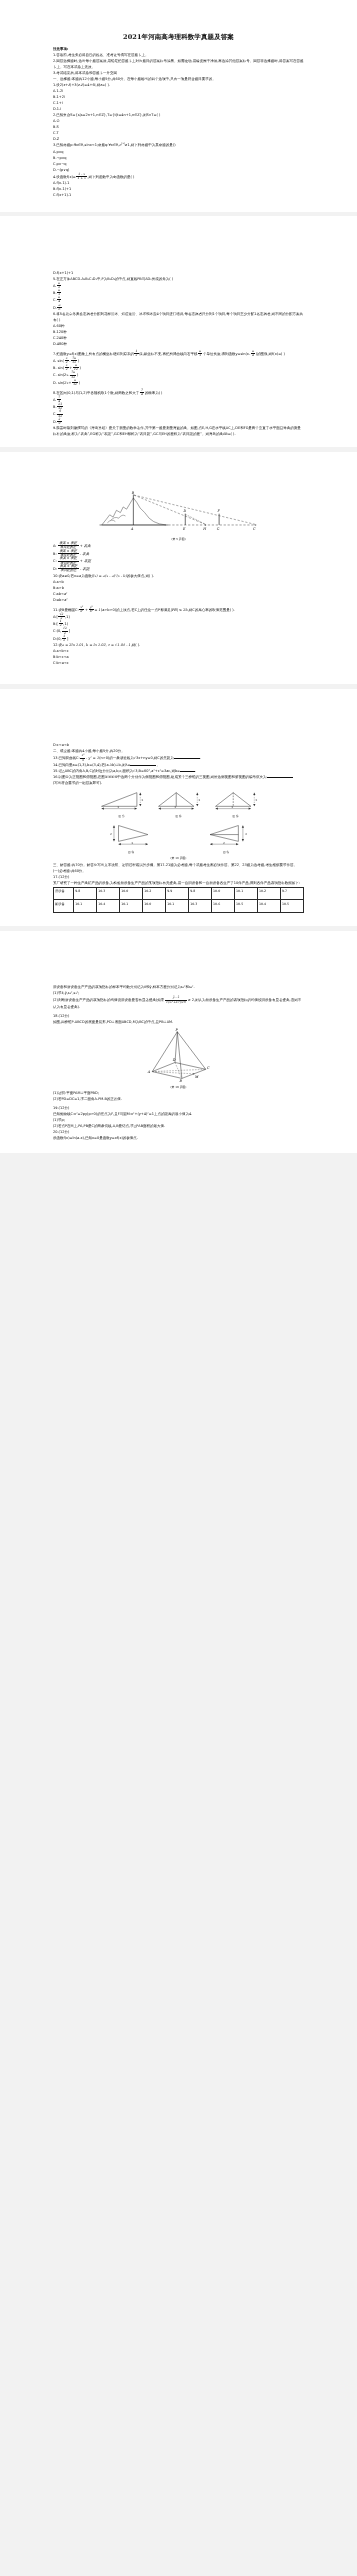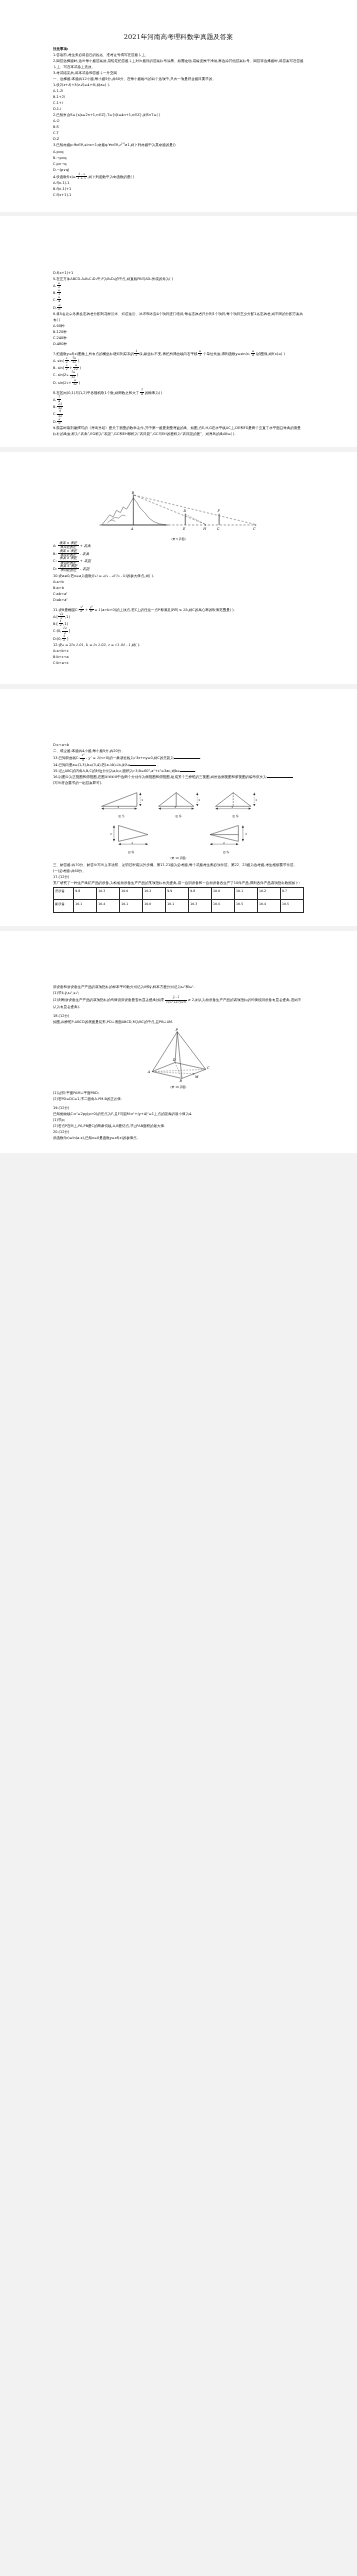--- a/index.html
+++ b/index.html
@@ -1,21 +1,21 @@
 <!DOCTYPE html>
 <html style="font-size:9px"><head>
 <meta charset="utf-8">
 <style>
   html,body{margin:0;padding:0;background:#f2f2f2;}
   body{font-family:"DejaVu Sans","Liberation Sans",sans-serif;}
   .doc{width:357px;margin:0 auto;background:#f2f2f2;}
   .page{background:#ffffff;width:357px;box-sizing:border-box;padding:8px 0 8px 0;position:relative;}
   .page + .page{margin-top:4.5px;}
   .inner{padding:0 53px 0 53px;}
-  .title{text-align:center;font-size:6.5px;font-weight:normal;color:#111;letter-spacing:0.1px;margin:0 0 4.5px 0;font-family:"DejaVu Serif","Liberation Serif",serif;}
+  .title{text-align:center;font-size:6.5px;font-weight:bold;color:#111;letter-spacing:0.1px;margin:0 0 4.5px 0;font-family:"DejaVu Serif","Liberation Serif",serif;}
   .sec-b{font-weight:bold;font-size:3.5px;color:#111;margin:2.3px 0 1.7px 0;letter-spacing:0;}
   .ln{font-size:3.5px;color:#111;line-height:1.72;margin:0;letter-spacing:0;white-space:normal;}
   .ln.opt{margin-left:0;}
   .ln.tight{line-height:1.5;}
   .sp{height:2.8px;}
   .spbig{height:8px;}
   .spxl{height:30px;}
   .spxxl{height:48px;}
   i.v{font-style:italic;font-family:"DejaVu Serif","Liberation Serif",serif;}
   sup{font-size:.68em;}

